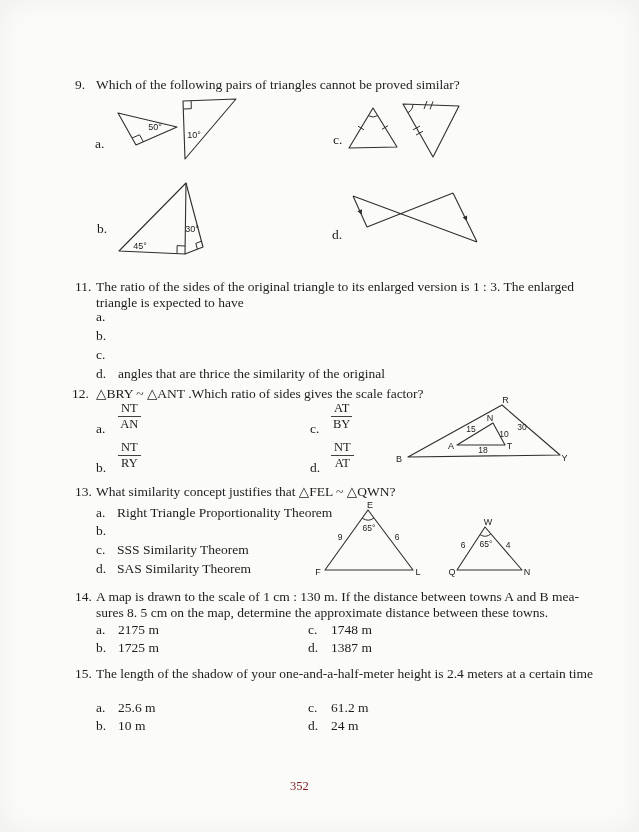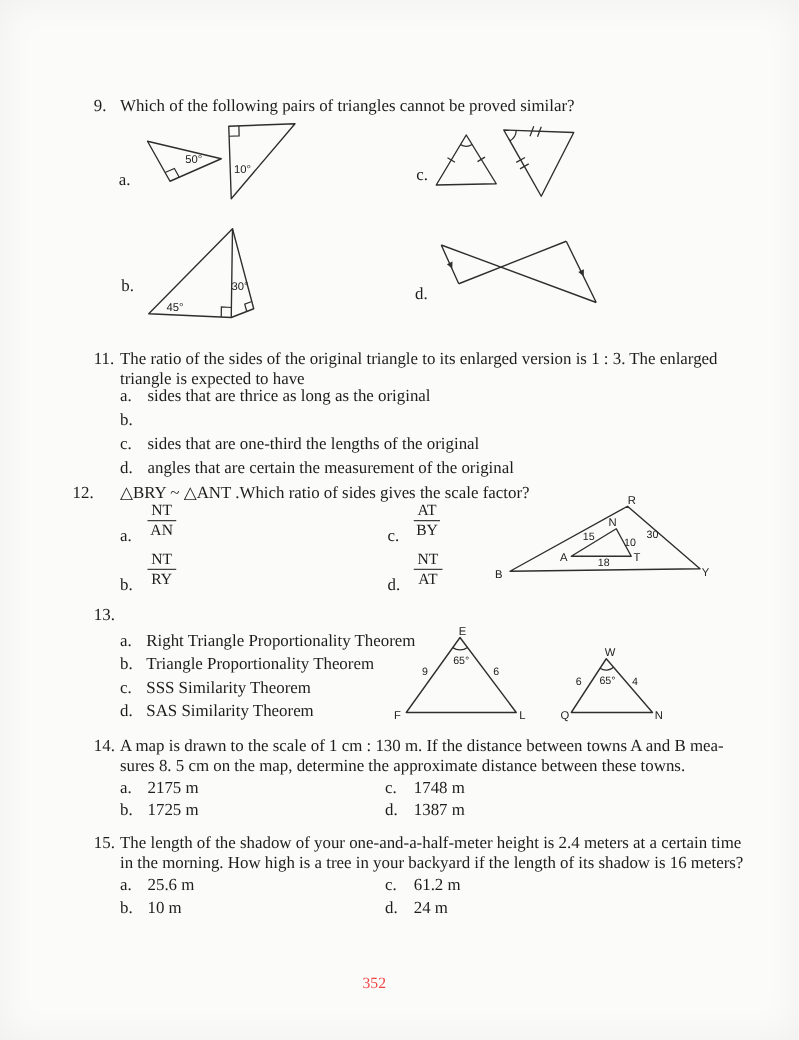--- a/index.html
+++ b/index.html
@@ -18,21 +18,21 @@
     position:absolute; text-align:center; font-style:italic;
     font:12.5px/13px "Liberation Serif","DejaVu Serif",serif; color:#1d1d1d;
   }
   .fnum { display:block; border-bottom:1px solid #404040; padding:0 3px 1px 3px; }
   .fden { display:block; padding-top:1px; }
   svg { position:absolute; overflow:visible; }
   .stroke { stroke:#2e2e2e; stroke-width:1.1; fill:none; stroke-linejoin:round; }
   .mark  { stroke:#2e2e2e; stroke-width:1; fill:none; }
   .figtext   { font-family:"Liberation Sans","DejaVu Sans",sans-serif; font-size:9px; fill:#222; }
   .figtext-s { font-family:"Liberation Sans","DejaVu Sans",sans-serif; font-size:8.5px; fill:#222; }
-  .pageno { position:absolute; font:12.5px "Liberation Serif",serif; color:#ef4444; }
+  .pageno { position:absolute; font:12.5px "Liberation Serif",serif; color:#7f1d1d; }
 </style>
 </head>
 <body>
 
 <div class="page">
 
   <span class="t" style="left:75px;top:77px">9.</span>
   <span class="t" style="left:96px;top:77px">Which of the following pairs of triangles cannot be proved similar?</span>
 
   <span class="t" style="left:95px;top:136px">a.</span>
@@ -73,28 +73,26 @@
     <path class="stroke" d="M23 16 L147 62 M37 47 L123 13 M23 16 L37 47 M123 13 L147 62"></path>
     <polygon points="31.8,34.8 32,29.2 27.5,31.3" fill="#2e2e2e"></polygon>
     <polygon points="137,41 137.1,35.4 132.6,37.6" fill="#2e2e2e"></polygon>
   </svg>
 
   <span class="t" style="left:75px;top:279px">11.</span>
   <span class="t" style="left:96px;top:279px">The ratio of the sides of the original triangle to its enlarged version is 1 : 3. The enlarged</span>
   <span class="t" style="left:96px;top:295px">triangle is expected to have</span>
 
   <span class="t" style="left:96px;top:309px">a.</span>
-  <span class="t" style="left:118px;top:309px">sides that are thrice as long as the original</span>
   <span class="t" style="left:96px;top:328px">b.</span>
   <span class="t" style="left:96px;top:347px">c.</span>
-  <span class="t" style="left:118px;top:347px">sides that are one-third the lengths of the original</span>
   <span class="t" style="left:96px;top:366px">d.</span>
-  <span class="t" style="left:118px;top:366px">angles that are certain the measurement of the original</span>
+  <span class="t" style="left:118px;top:366px">angles that are thrice the similarity of the original</span>
 
-  <span class="t" style="left:58px;top:386px">12.</span>
+  <span class="t" style="left:72px;top:386px">12.</span>
   <span class="t" style="left:96px;top:386px">△BRY ~ △ANT .Which ratio of sides gives the scale factor?</span>
 
   <span class="t" style="left:96px;top:421px">a.</span>
   <div class="frac" style="left:118px;top:402px">
     <span class="fnum">NT</span>
     <span class="fden">AN</span>
   </div>
   <span class="t" style="left:96px;top:460px">b.</span>
   <div class="frac" style="left:118px;top:441px">
     <span class="fnum">NT</span>
@@ -120,25 +118,25 @@
     <text class="figtext" x="174.5" y="71" text-anchor="middle">Y</text>
     <text class="figtext" x="61" y="59" text-anchor="middle">A</text>
     <text class="figtext" x="119.5" y="59" text-anchor="middle">T</text>
     <text class="figtext-s" x="81" y="42" text-anchor="middle">15</text>
     <text class="figtext-s" x="114" y="47" text-anchor="middle">10</text>
     <text class="figtext-s" x="132" y="40" text-anchor="middle">30</text>
     <text class="figtext-s" x="93" y="63" text-anchor="middle">18</text>
   </svg>
 
   <span class="t" style="left:75px;top:484px">13.</span>
+  <span class="t" style="left:96px;top:484px">What similarity concept justifies that △FEL ~ △QWN?</span>
 
   <span class="t" style="left:96px;top:505px">a.</span>
   <span class="t" style="left:117px;top:505px">Right Triangle Proportionality Theorem</span>
   <span class="t" style="left:96px;top:523px">b.</span>
-  <span class="t" style="left:117px;top:523px">Triangle Proportionality Theorem</span>
   <span class="t" style="left:96px;top:542px">c.</span>
   <span class="t" style="left:117px;top:542px">SSS Similarity Theorem</span>
   <span class="t" style="left:96px;top:561px">d.</span>
   <span class="t" style="left:117px;top:561px">SAS Similarity Theorem</span>
 
   <svg style="left:310px;top:498px" width="235" height="80" viewBox="0 0 235 80">
     <polygon class="stroke" points="58,12 15,72 103,72"></polygon>
     <path class="mark" d="M52.2 20.1 A10 10 0 0 0 64 20"></path>
     <text class="figtext" x="60" y="10" text-anchor="middle">E</text>
     <text class="figtext" x="8" y="77" text-anchor="middle">F</text>
@@ -165,21 +163,20 @@
   <span class="t" style="left:118px;top:622px">2175 m</span>
   <span class="t" style="left:96px;top:640px">b.</span>
   <span class="t" style="left:118px;top:640px">1725 m</span>
   <span class="t" style="left:308px;top:622px">c.</span>
   <span class="t" style="left:331px;top:622px">1748 m</span>
   <span class="t" style="left:308px;top:640px">d.</span>
   <span class="t" style="left:331px;top:640px">1387 m</span>
 
   <span class="t" style="left:75px;top:666px">15.</span>
   <span class="t" style="left:96px;top:666px">The length of the shadow of your one-and-a-half-meter height is 2.4 meters at a certain time</span>
-  <span class="t" style="left:96px;top:682px">in the morning. How high is a tree in your backyard if the length of its shadow is 16 meters?</span>
 
   <span class="t" style="left:96px;top:700px">a.</span>
   <span class="t" style="left:118px;top:700px">25.6 m</span>
   <span class="t" style="left:96px;top:718px">b.</span>
   <span class="t" style="left:118px;top:718px">10 m</span>
   <span class="t" style="left:308px;top:700px">c.</span>
   <span class="t" style="left:331px;top:700px">61.2 m</span>
   <span class="t" style="left:308px;top:718px">d.</span>
   <span class="t" style="left:331px;top:718px">24 m</span>
 

